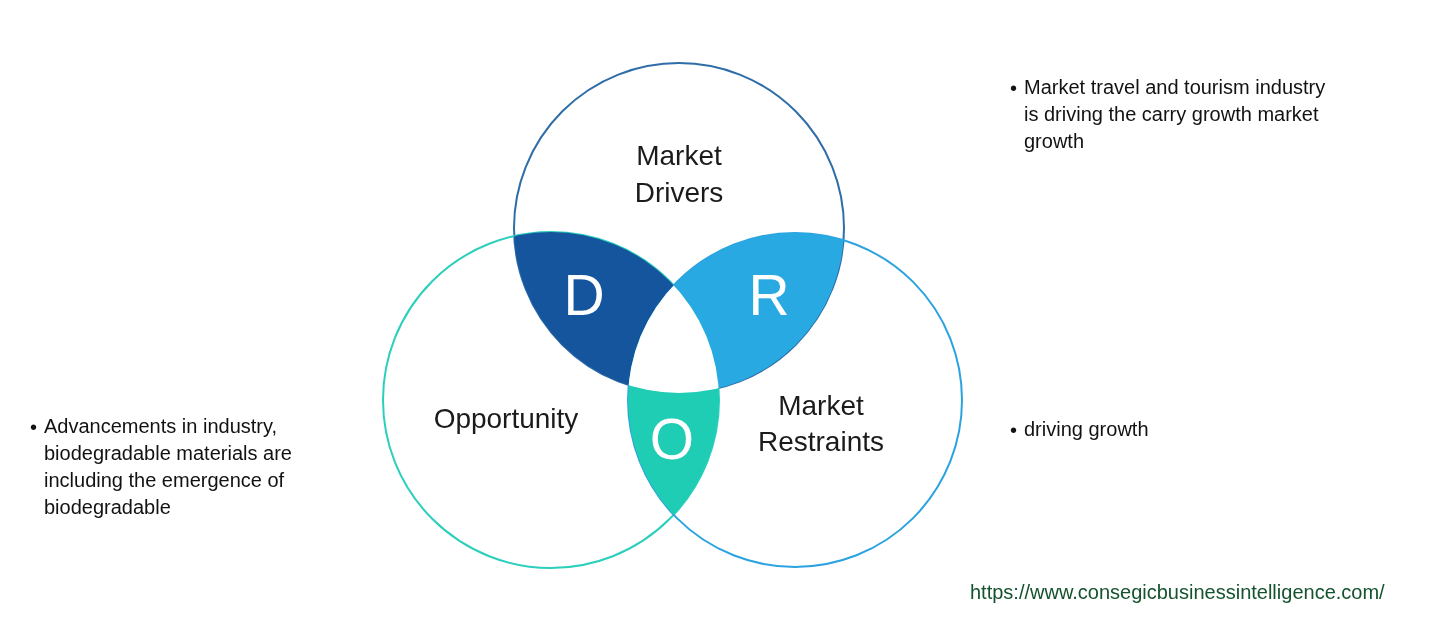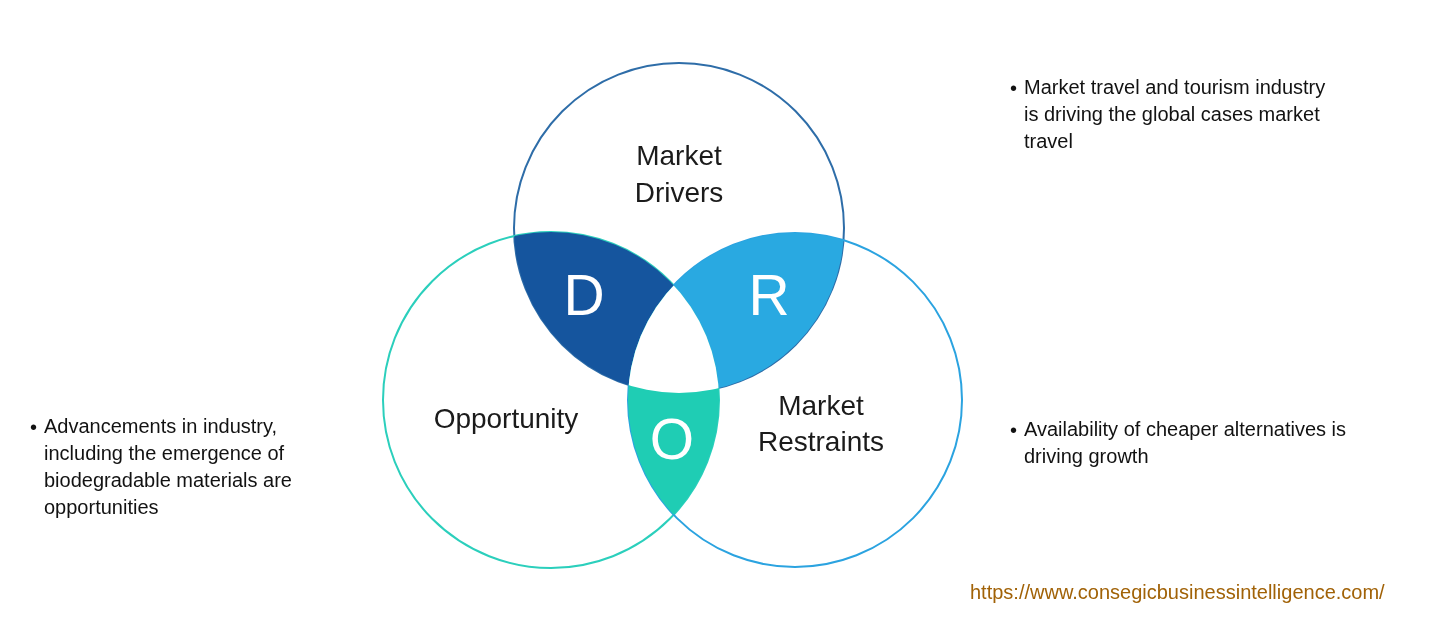--- a/index.html
+++ b/index.html
@@ -51,21 +51,21 @@
     padding-top: 1px;
   }
   .bullet .lines {
     flex: 1;
   }
   .source-url {
     position: absolute;
     left: 970px;
     top: 581px;
     font-size: 20px;
-    color: #a16207;
+    color: #14532d;
     white-space: nowrap;
   }
 </style>
 </head>
 <body>
 
 <div class="canvas">
 
   <svg class="venn-svg" width="1453" height="643" viewBox="0 0 1453 643">
     <defs>
@@ -103,38 +103,37 @@
 
     <text class="lens-letter" x="584" y="315">D</text>
     <text class="lens-letter" x="769" y="315">R</text>
     <text class="lens-letter" x="672" y="459">O</text>
   </svg>
 
   <div class="bullet" style="left:1010px; top:74px; width:420px">
     <span class="dot">•</span>
     <div class="lines">
       <div>Market travel and tourism industry</div>
-      <div>is driving the global cases market</div>
-      <div>travel</div>
+      <div>is driving the carry growth market</div>
+      <div>growth</div>
     </div>
   </div>
 
   <div class="bullet" style="left:30px; top:413px; width:340px">
     <span class="dot">•</span>
     <div class="lines">
       <div>Advancements in industry,</div>
+      <div>biodegradable materials are</div>
       <div>including the emergence of</div>
-      <div>biodegradable materials are</div>
-      <div>opportunities</div>
+      <div>biodegradable</div>
     </div>
   </div>
 
   <div class="bullet" style="left:1010px; top:416px; width:420px">
     <span class="dot">•</span>
     <div class="lines">
-      <div>Availability of cheaper alternatives is</div>
       <div>driving growth</div>
     </div>
   </div>
 
   <div class="source-url">https://www.consegicbusinessintelligence.com/</div>
 
 </div>
 
 </body></html>

